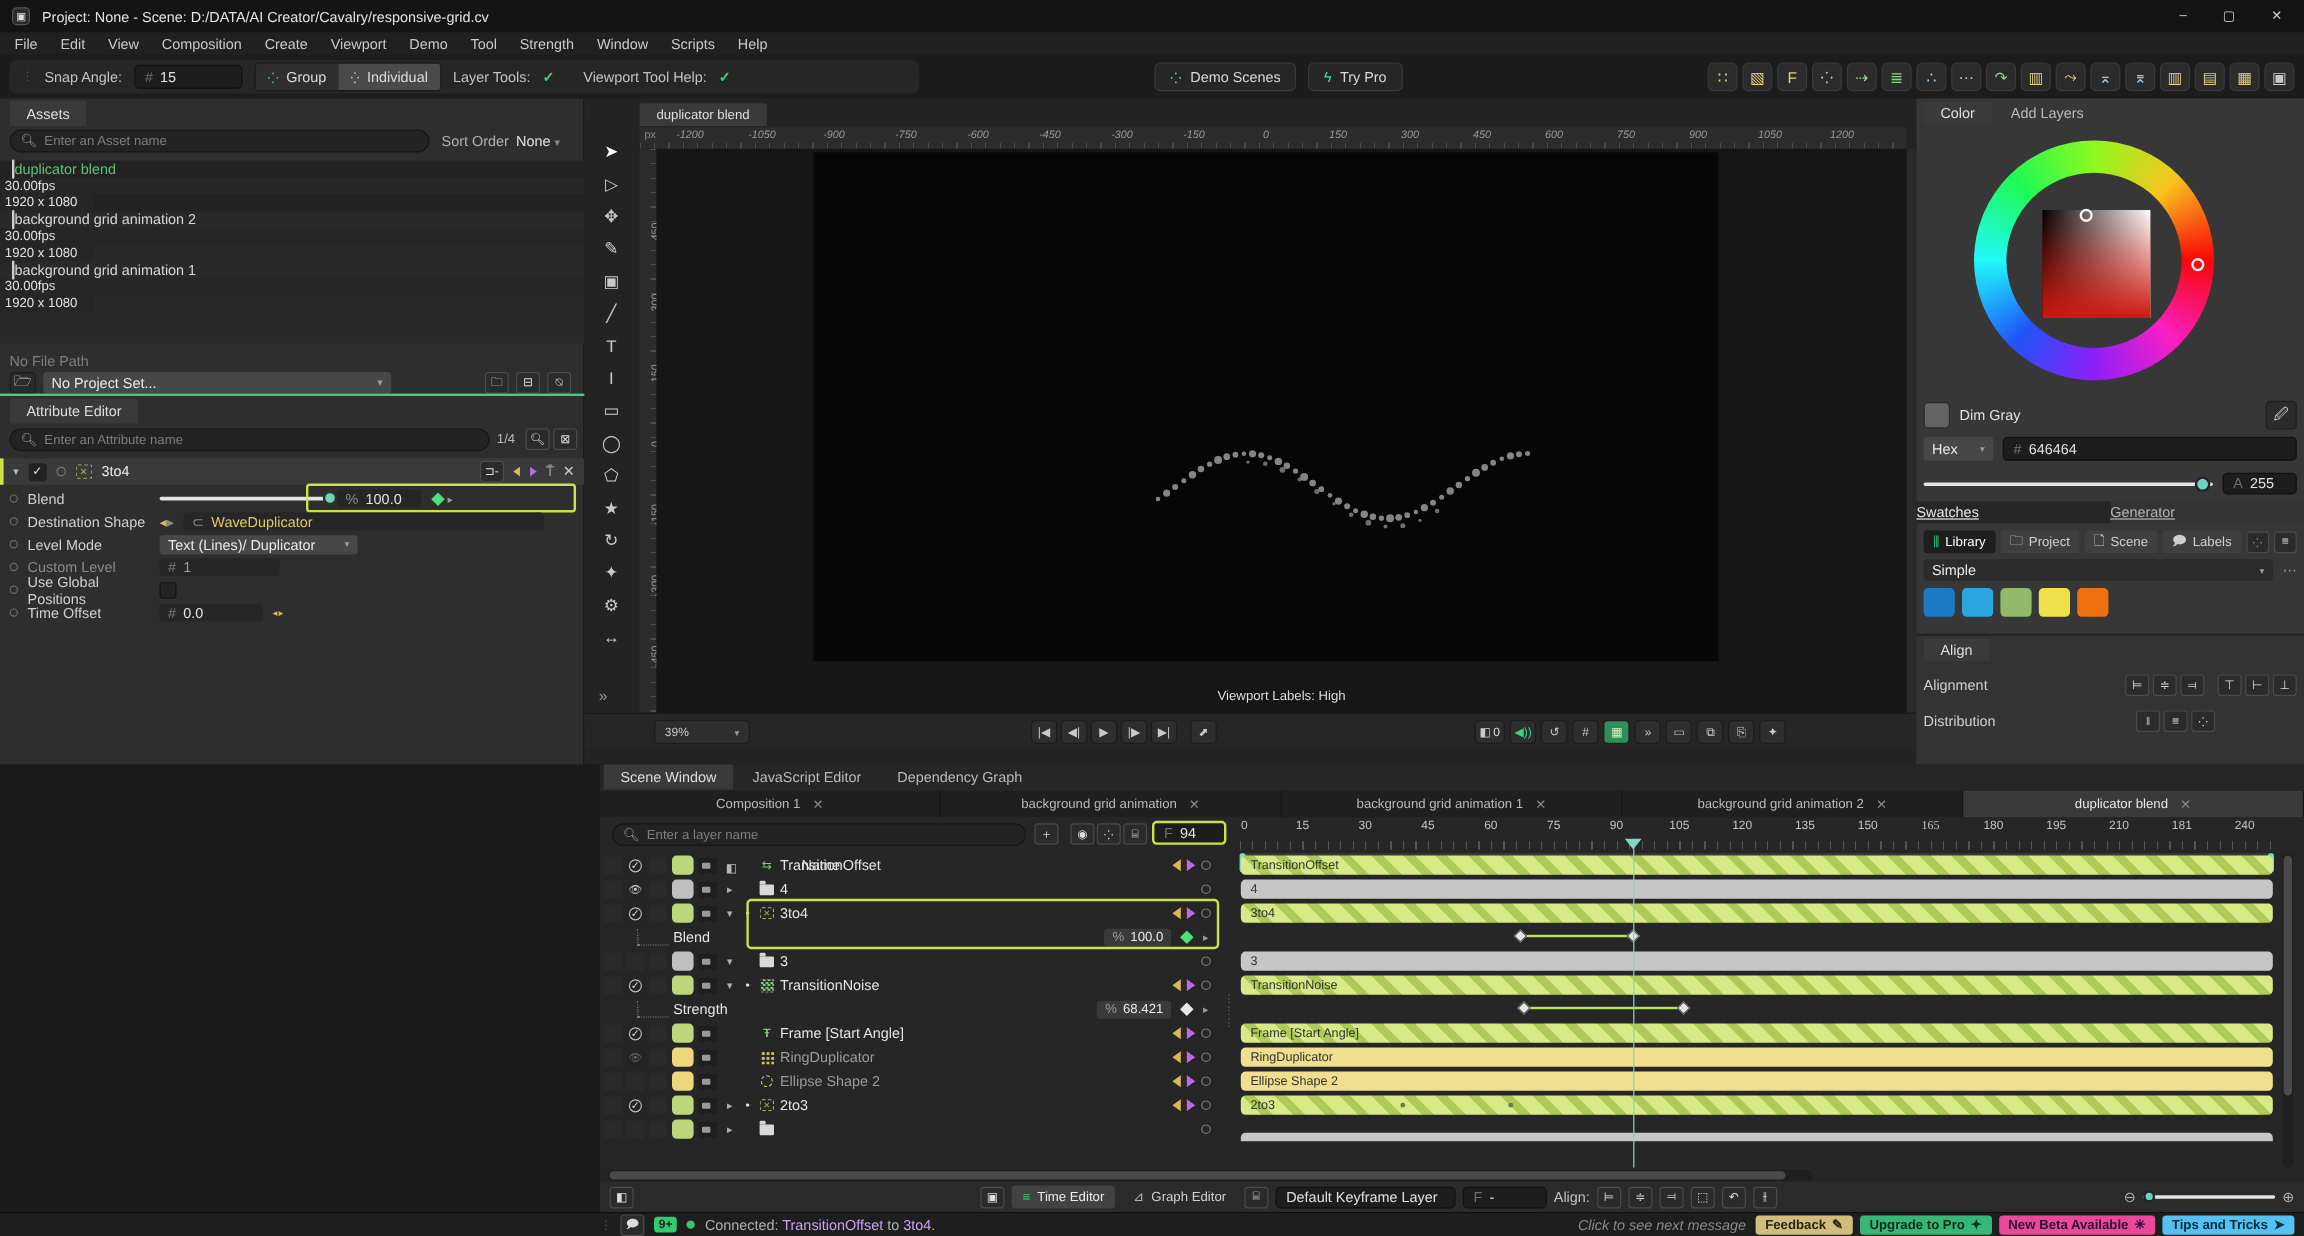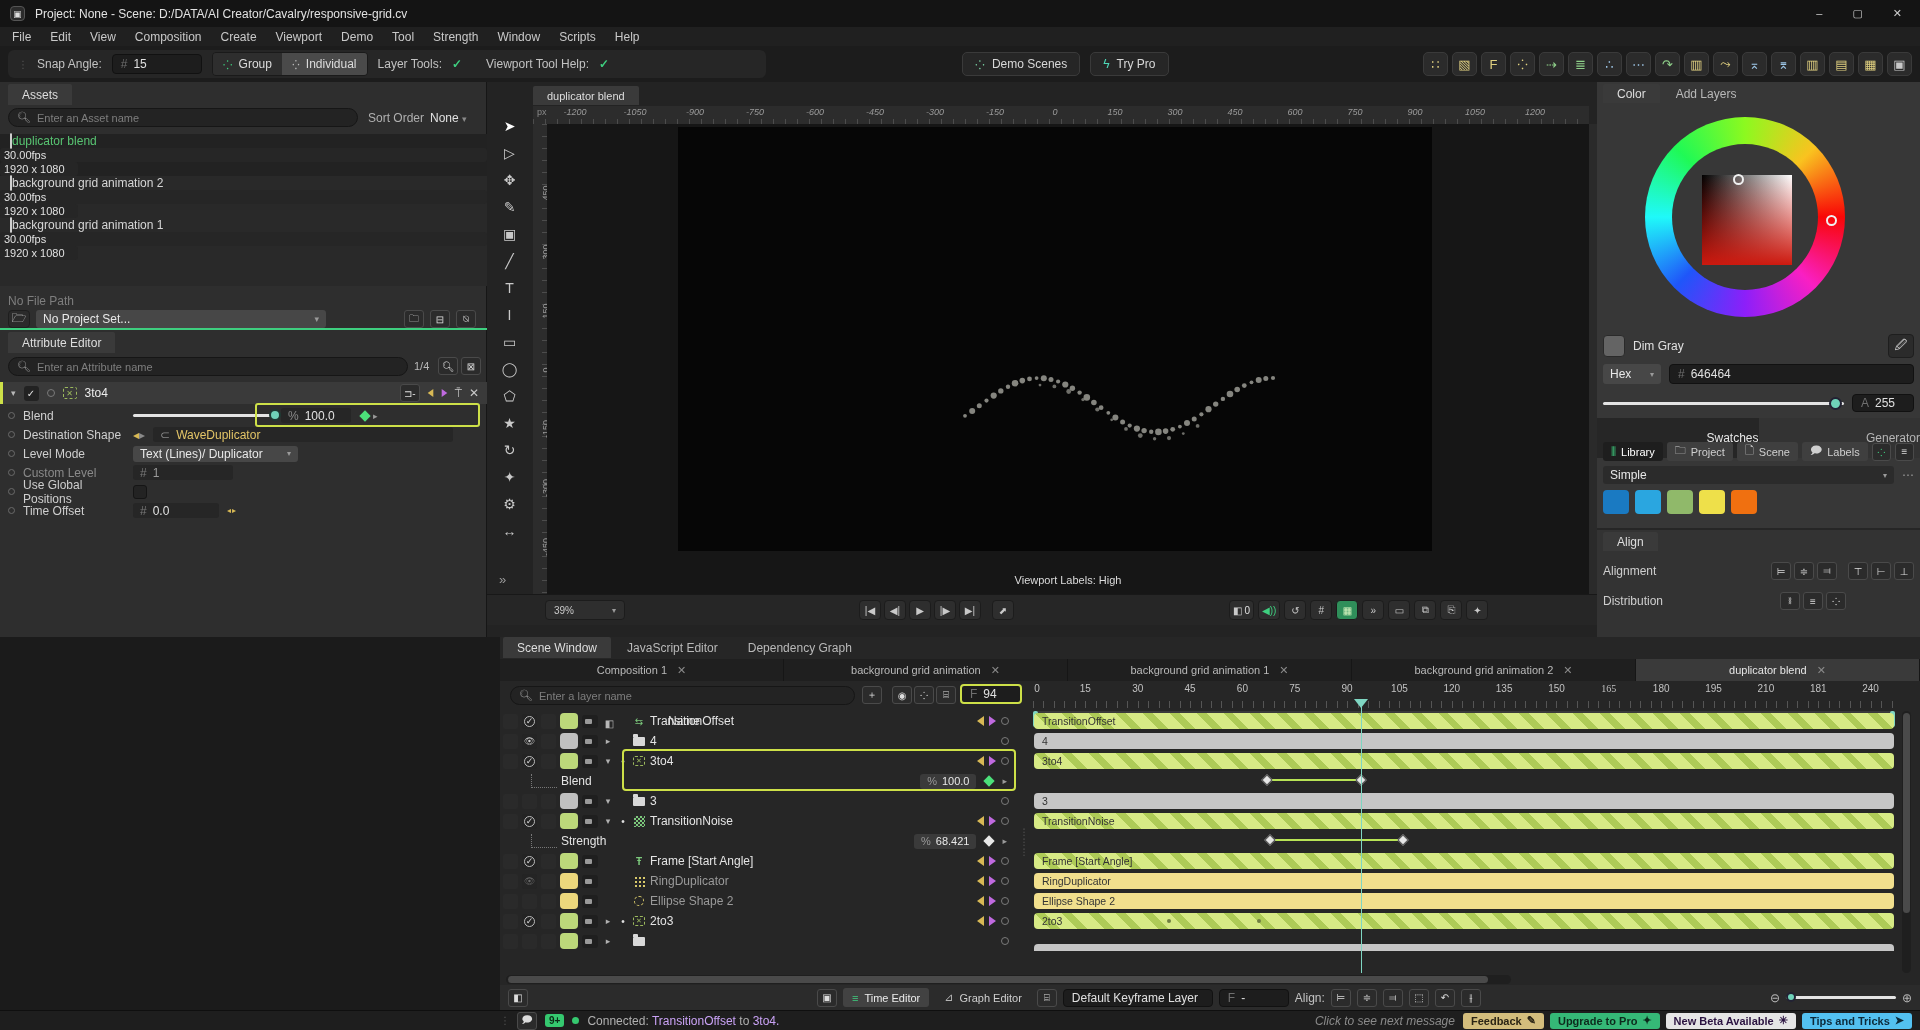--- a/index.html
+++ b/index.html
@@ -82,21 +82,21 @@
   #wheel-hole { position:absolute; left:27px; top:27px; width:146px; height:146px; border-radius:50%; background:#373737; }
   #sv-square { position:absolute; left:105px; top:93px; width:90px; height:90px; background:linear-gradient(to right,#000,#fff); }
   #sv-square::after { content:""; position:absolute; inset:0; background:linear-gradient(to bottom, rgba(205,25,15,0), rgba(205,25,15,1)); }
   .marker { position:absolute; width:11px; height:11px; border:2px solid #f0f0f0; border-radius:50%; background:transparent; z-index:3; }
   .cp-row { position:absolute; left:6px; width:311px; display:flex; align-items:center; gap:8px; }
   #dimgray-swatch { width:22px; height:22px; background:#646464; border-radius:4px; border:1px solid #2a2a2a; }
   .sq-btn { width:26px; height:24px; background:#2b2b2b; border:1px solid #1e1e1e; border-radius:4px; display:flex; align-items:center; justify-content:center; color:#d0d0d0; font-size:12px; }
   .slider-line { position:relative; height:3px; background:#e4e4e4; border-radius:2px; flex:1; }
   .slider-knob { position:absolute; top:-5px; width:13px; height:13px; border-radius:50%; background:#6fd3b9; border:2px solid #223; }
   .subtabs { display:flex; width:100%; background:#2b2b2b; }
-  .subtab { flex:1; text-align:right; padding:13px 0; color:#b5b5b5; background:#333; }
+  .subtab { flex:1; text-align:left; padding:2px 0; color:#b5b5b5; background:#333;text-decoration:underline; }
   .subtab.active { background:#262626; color:#e8e8e8; }
   .libbtn { height:19px; display:flex; align-items:center; gap:5px; padding:0 8px; border-radius:3px; background:#3f3f3f; color:#cfcfcf; font-size:11px; }
   .libbtn.active { background:#1e1e1e; color:#fff; }
   .chip { width:26px; height:24px; border-radius:4px; }
   #align-sec { position:absolute; left:0; top:446px; width:323px; height:109px; background:#333; border-top:2px solid #262626; }
   .mini-ico { width:20px; height:18px; background:#2b2b2b; border:1px solid #4a4a4a; border-radius:3px; display:flex; align-items:center; justify-content:center; font-size:10px; color:#dcdcdc; }
 
   
   #timeline { position:absolute; left:500px; top:637px; width:1420px; height:373px; background:#262626; }
   #tl-tabs { position:absolute; left:3px; top:0; display:flex; gap:2px; }
@@ -1003,21 +1003,21 @@
   <span style="margin-left:auto;color:#8a8a8a;font-style:italic">Click to see next message</span>
   <span id="status-btns" style="display:flex;gap:6px;">
       <span class="sbtn" style="background: rgb(211, 189, 124); color: rgb(42, 36, 20);">
         <span>Feedback</span>
         <span>✎</span>
       </span>
       <span class="sbtn" style="background: rgb(53, 184, 119); color: rgb(13, 42, 28);">
         <span>Upgrade to Pro</span>
         <span>✦</span>
       </span>
-      <span class="sbtn" style="background: #e5e5e5; color: rgb(42, 18, 64);">
+      <span class="sbtn" style="background: #ec4899; color: rgb(42, 18, 64);">
         <span>New Beta Available</span>
         <span>✳</span>
       </span>
       <span class="sbtn" style="background: rgb(83, 193, 241); color: rgb(12, 42, 58);">
         <span>Tips and Tricks</span>
         <span>➤</span>
       </span>
     </span>
 </div>
 

